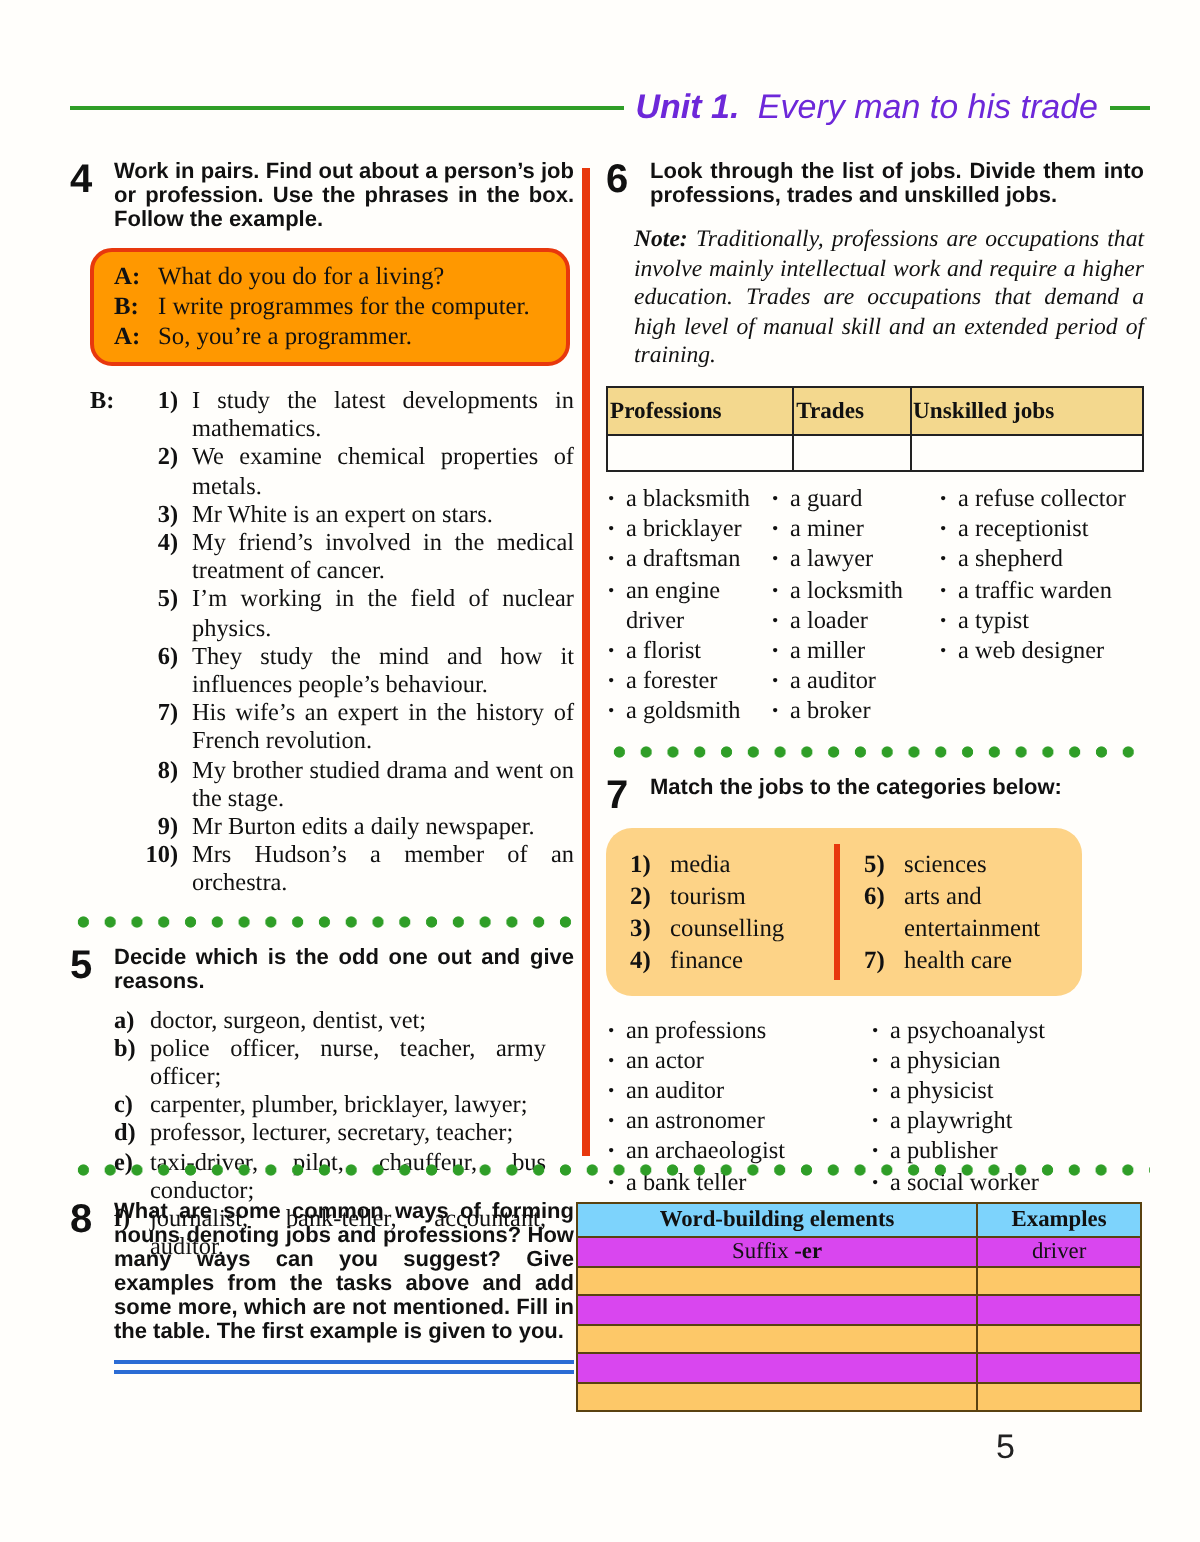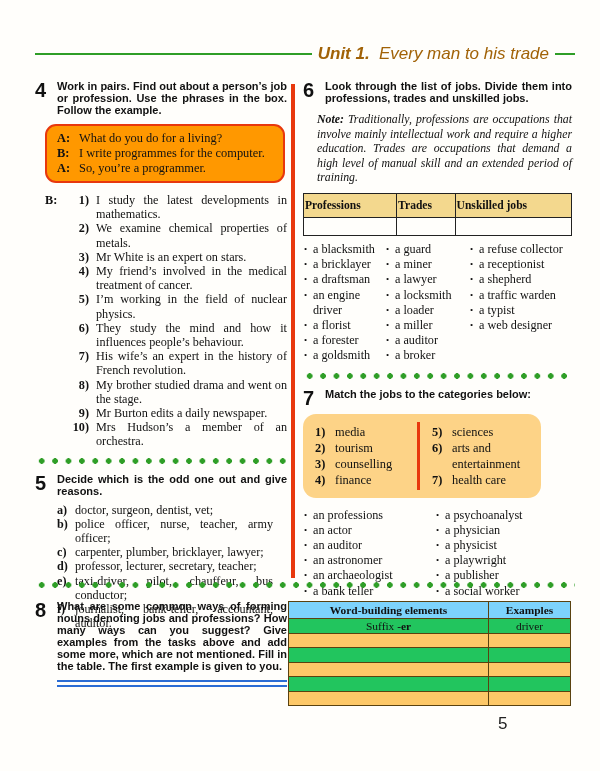--- a/index.html
+++ b/index.html
@@ -4,21 +4,21 @@
 <style>
   html,body{margin:0;padding:0;background:#e8e8e8;}
   .page{position:relative;width:600px;height:771px;background:#fffefb;margin:0 auto;
         font-family:"Liberation Serif",serif;color:#111;overflow:hidden;}
 
   
   .unit-header{position:absolute;left:35px;top:44px;width:540px;display:flex;align-items:center;}
   .hrule{height:2px;background:#2f9e27;}
   .hrule-left{flex:1;}
   .hrule-right{width:20px;}
-  .unit-title{white-space:nowrap;padding:0 6px;font-size:17px;color:#a16207;}
+  .unit-title{white-space:nowrap;padding:0 6px;font-size:17px;color:#6d28d9;}
   .unit-label{font-family:"Liberation Sans",sans-serif;font-weight:bold;font-style:italic;}
   .unit-name{font-family:"Liberation Sans",sans-serif;font-style:italic;margin-left:5px;}
 
   
   .red-divider{position:absolute;left:291px;top:84px;width:4px;height:494px;background:#e8380d;}
   .col-left{position:absolute;left:35px;top:80px;width:252px;}
   .col-right{position:absolute;left:303px;top:80px;width:269px;}
 
   
   .ex-head{display:flex;margin-bottom:6px;}
@@ -85,21 +85,21 @@
   .cat-row .t{flex:1;}
 
   
   .ex8-block{position:absolute;left:35px;top:600px;width:252px;}
   .blue-line{margin:8px 0 0 22px;height:3px;border-top:2px solid #2b6cd4;border-bottom:2px solid #2b6cd4;}
 
   .wb-table{position:absolute;left:288px;top:601px;width:283px;border-collapse:collapse;
             border:1.5px solid #5a4210;}
   .wb-table td{border:1px solid #5a4210;text-align:center;font-size:11.4px;height:13.5px;padding:0;}
   .wb-table .hd td{background:#7dd3fc;font-weight:bold;height:16px;}
-  .wb-table .row-green td{background:#22c55e;}
+  .wb-table .row-green td{background:#d946ef;}
   .wb-table .row-orange td{background:#fdc868;}
   .wb-suffix-bold{font-weight:bold;}
 
   .page-number{position:absolute;left:498px;top:714px;font-family:"Liberation Sans",sans-serif;
                font-size:17px;color:#222;}
 </style>
 </head>
 <body>
 
 <div class="page">

